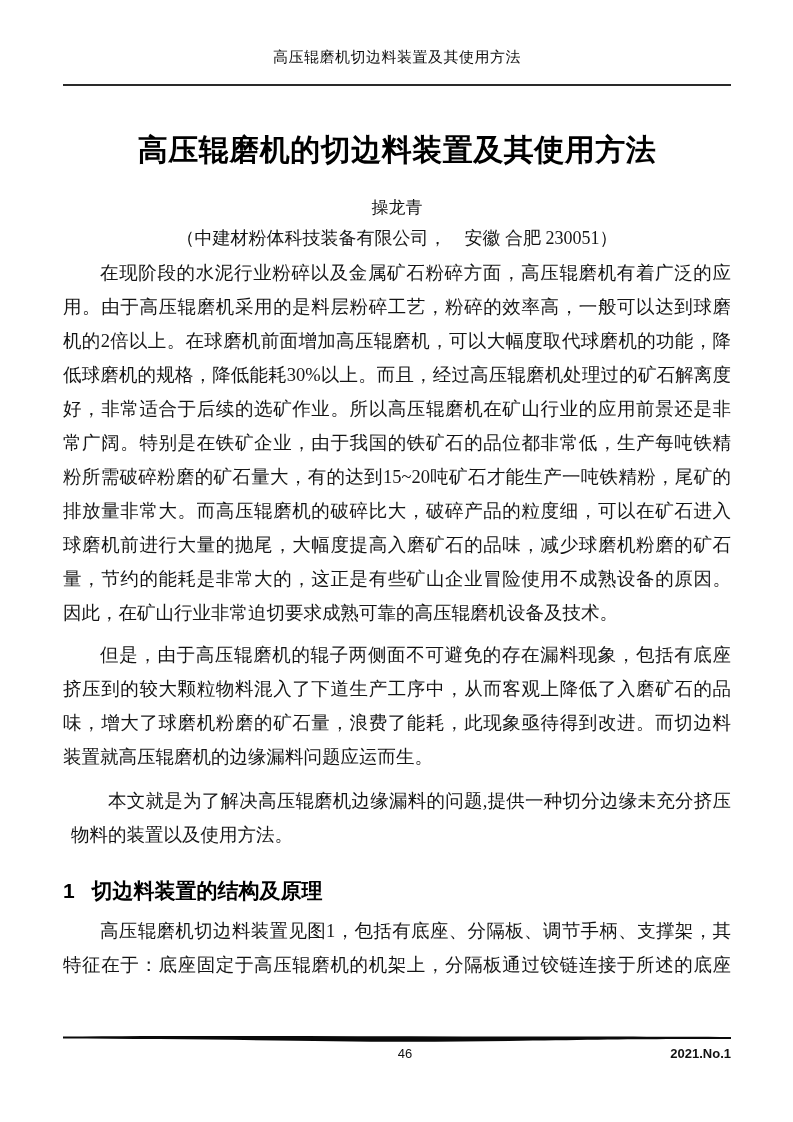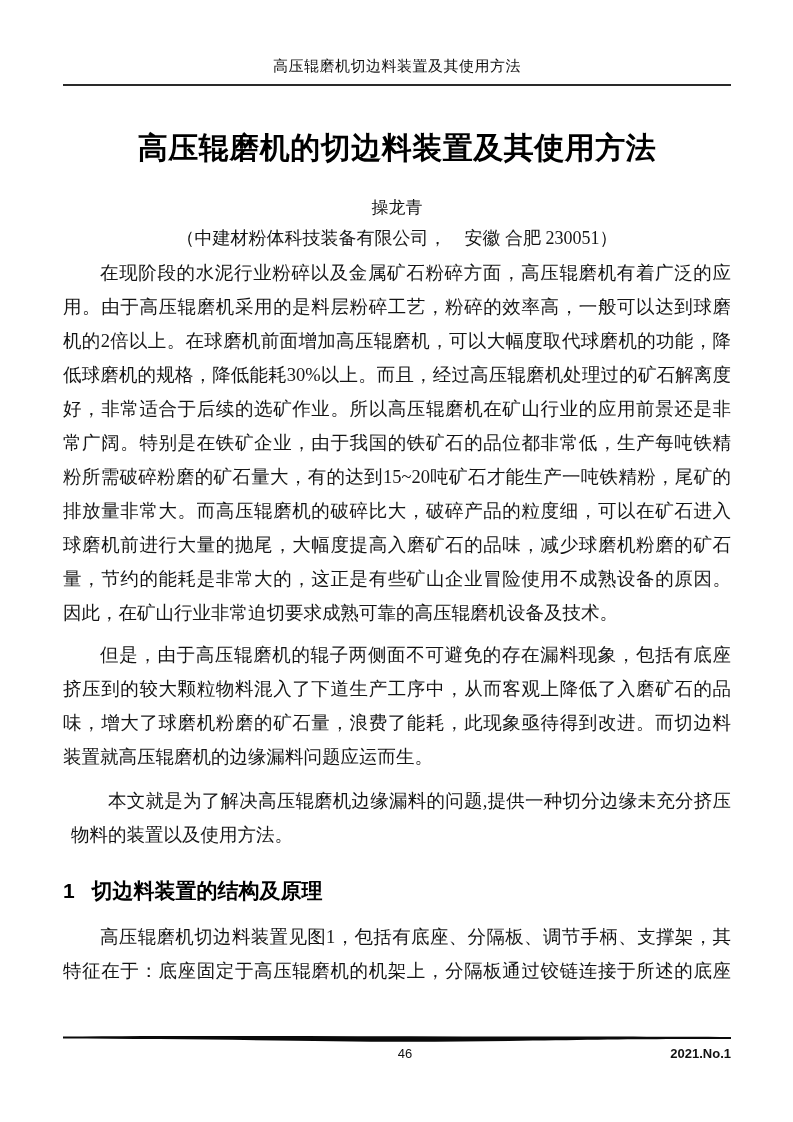--- a/index.html
+++ b/index.html
@@ -27,27 +27,27 @@
   .page-header {
     height: 84px;
     border-bottom: 2.5px solid #2a2a2a;
     display: flex;
     align-items: flex-end;
     justify-content: center;
   }
   .running-title {
     font-size: 15px;
     letter-spacing: 0.5px;
-    padding-bottom: 8px;
+    padding-bottom: 17px;
     color: #111;
   }
   
   .article-title {
     margin: 42px 0 0 0;
-    font-family: Liberation Mono, monospace;
+    font-family: Liberation Sans, sans-serif;
     font-weight: bold;
     font-size: 30px;
     line-height: 44px;
     letter-spacing: 0.5px;
     text-align: center;
     color: #000;
   }
   .author {
     margin-top: 24px;
     font-size: 17px;
@@ -68,21 +68,21 @@
     color: #000;
   }
   .section-heading .sec-num { margin-right: 0.8em; }
   #sec0 { margin-top: 14px; line-height: 30px; }
   #sec1 { margin-top: 22px; line-height: 34px; }
   
   .para { margin: 0; font-size: 18.5px; }
   #p1 { margin-top: 4px; }
   #p2 { margin-top: 8px; }
   #p3 { margin-top: 10px; margin-left: 8px; }
-  #p4 { margin-top: 12px; }
+  #p4 { margin-top: 6px; }
   .para .pline {
     line-height: 34px;
     text-align: justify;
     text-align-last: justify;
     text-justify: inter-character;
   }
   .para .pline.first { text-indent: 2em; }
   .para .pline.last { text-align-last: left; }
   
   .page-footer {

